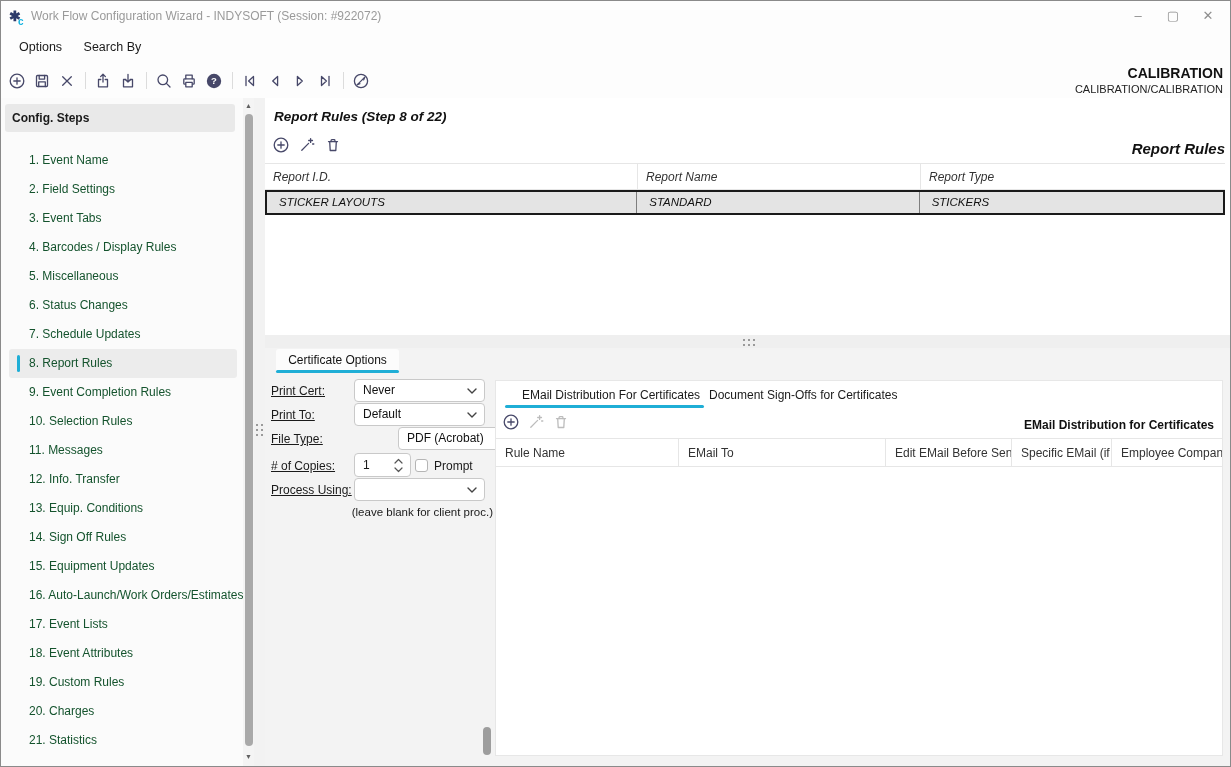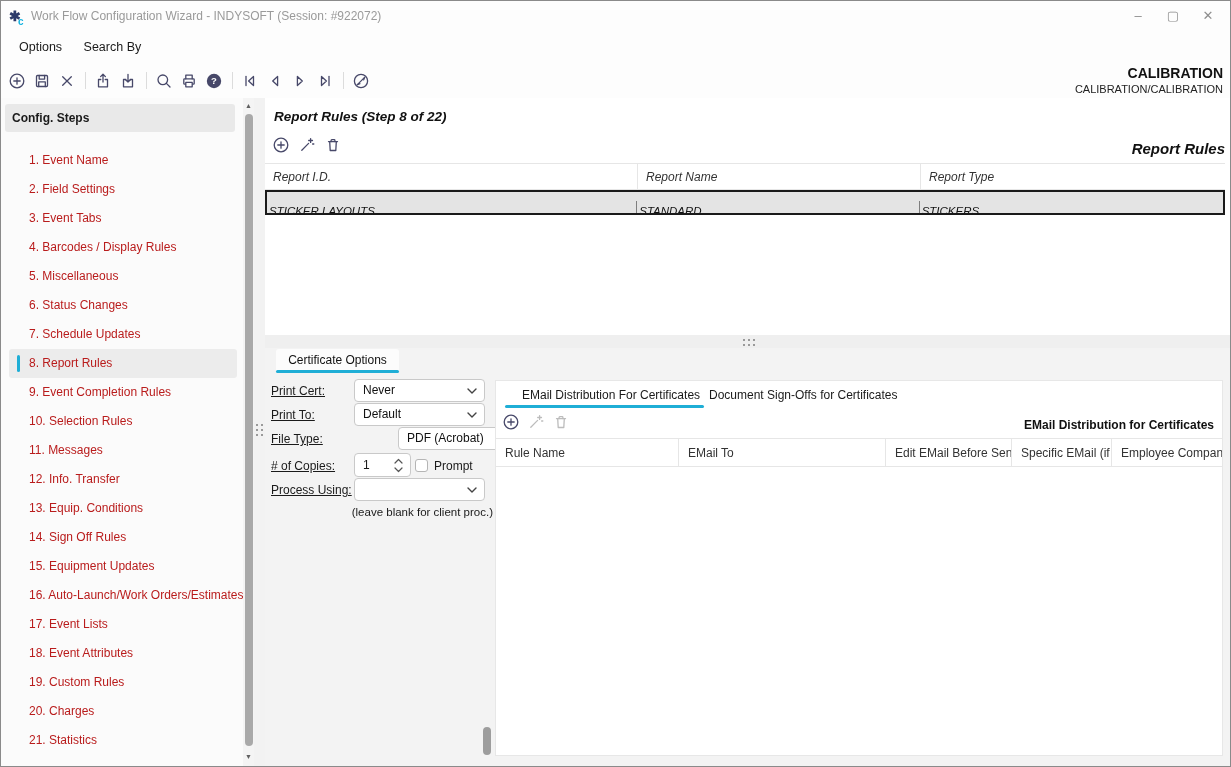--- a/index.html
+++ b/index.html
@@ -40,21 +40,21 @@
          color:#1a1a1a; padding:0 16px; display:flex; align-items:center; font-family:inherit; }
   .btn .u { text-decoration:underline; }
   .btn.finish { font-weight:bold; padding:0 18px; }
 
   
   .sidebar { left:0; top:97px; bottom:0; width:242px; background:#fbfbfb; }
   .cfg-header { position:absolute; left:4px; top:6px; width:230px; height:28px; background:#e9e9e9;
                 border-radius:3px; font-size:12px; font-weight:bold; line-height:28px; padding-left:7px; }
   .sb-items { position:absolute; left:0; top:48px; right:0; }
   .sb-item { position:relative; height:29px; line-height:29px; font-size:12px; padding-left:28px;
-             color:#b91c1c; white-space:nowrap; }
+             color:#14532d; white-space:nowrap; }
   .sb-item.selected { background:#ececec; border-radius:3px; margin:0 6px 0 8px; padding-left:20px; }
   .sb-item.selected .accent { position:absolute; left:8px; top:6px; width:3px; height:17px;
              background:#1faed6; border-radius:2px; }
   .sb-scroll { left:242px; top:97px; bottom:0; width:11px; background:#f4f4f4; }
   .sb-scroll .arr { position:absolute; left:0; width:11px; text-align:center; font-size:7px; color:#606060; }
   .sb-thumb { position:absolute; left:1.5px; width:8px; top:16px; height:632px; background:#a9a9a9; border-radius:4px; }
 
   
   .vsplit { left:253px; top:97px; bottom:0; width:11px; background:#f2f2f2; }
   .grip-v, .grip-h { position:absolute; display:grid; gap:3px; }
@@ -67,22 +67,22 @@
   .main-title { position:absolute; left:9px; top:11px; font-size:13.5px; font-weight:bold; color:#111; }
   .main-tools { position:absolute; left:7px; top:38px; display:flex; gap:8px; }
   .grid-label { position:absolute; right:7px; top:42px; font-size:15px; font-weight:bold; color:#111; }
 
   .rgrid { position:absolute; left:0; top:65px; width:960px; }
   .rgrid-header { display:flex; border-top:1px solid #e6e6e6; border-bottom:1px solid #e6e6e6; height:27px; }
   .rgrid-header .cell { font-size:12px; color:#333; line-height:26px; padding-left:8px;
         border-right:1px solid #e6e6e6; overflow:hidden; white-space:nowrap; }
   .rgrid-header .cell:last-child { border-right:none; }
   .rgrid-row { display:flex; height:25px; background:#e4e4e4; border:2px solid #1a1a1a; }
-  .rgrid-row .cell { font-size:11.5px; color:#111; line-height:21px; padding-left:2px;
-        border-right:1px solid #7e7e7e; overflow:hidden; white-space:nowrap;margin-top:9px; }
+  .rgrid-row .cell { font-size:11.5px; color:#111; line-height:21px; padding-left:12px;
+        border-right:1px solid #7e7e7e; overflow:hidden; white-space:nowrap; }
   .rgrid-row .cell:last-child { border-right:none; }
 
   
   .hsplit { left:264px; top:334px; width:967px; height:13px; background:#efefef; }
   .hsplit .grip-h { left:478px; top:4px; }
 
   
   .bottom-bg { left:264px; top:347px; right:0; bottom:0; background:#f3f3f3; }
   .cert-tab { left:275px; top:348px; width:123px; height:23px; background:#fcfcfc; border-radius:3px 3px 0 0;
               text-align:center; font-size:12px; line-height:22px; color:#111; }

